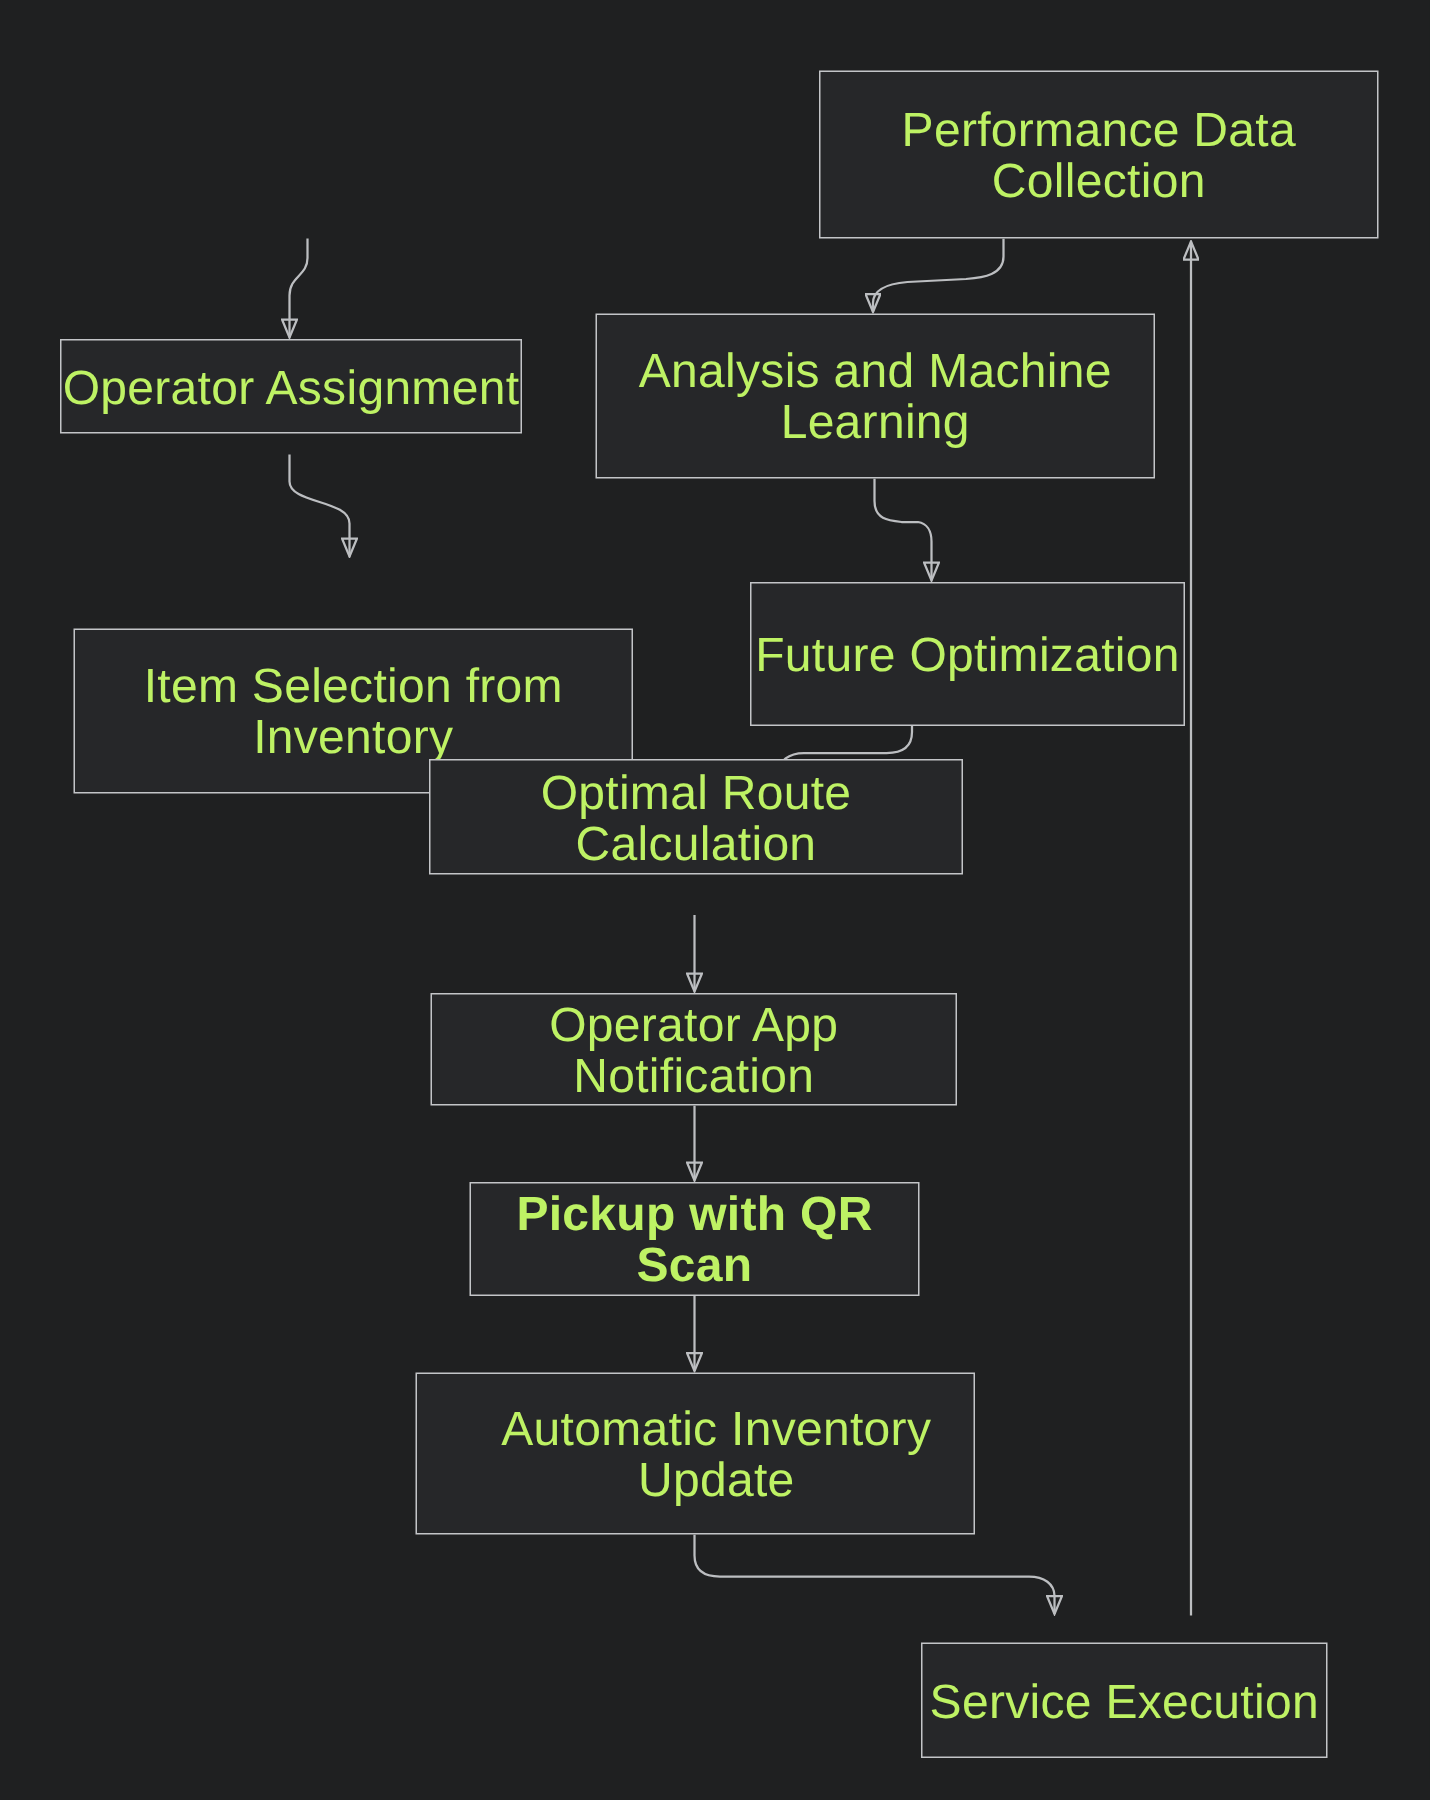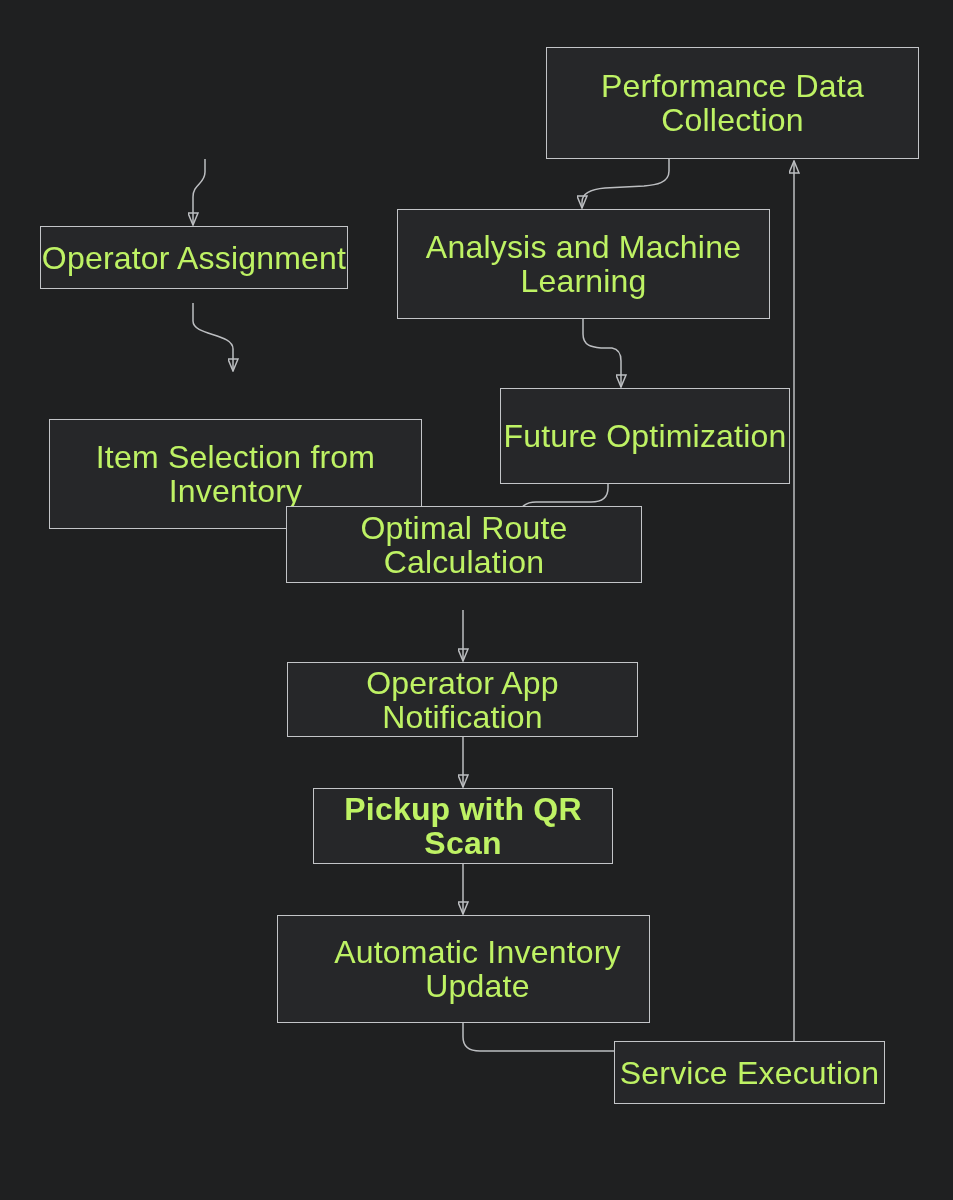--- a/index.html
+++ b/index.html
@@ -102,17 +102,17 @@
 
   <div class="node" style="left:313px; top:788px; width:300px; height:76px;font-weight:bold;">
     <span class="label">Pickup with QR Scan</span>
   </div>
 
   <div class="node" style="left:277px; top:915px; width:373px; height:108px;padding-left:28px;">
     <span class="label">Automatic Inventory
 Update</span>
   </div>
 
-  <div class="node" style="left:614px; top:1041px; width:271px; height:63px;">
+  <div class="node" style="left:614px; top:1095px; width:271px; height:77px;">
     <span class="label">Service Execution</span>
   </div>
 
 </div>
 
 </body></html>

